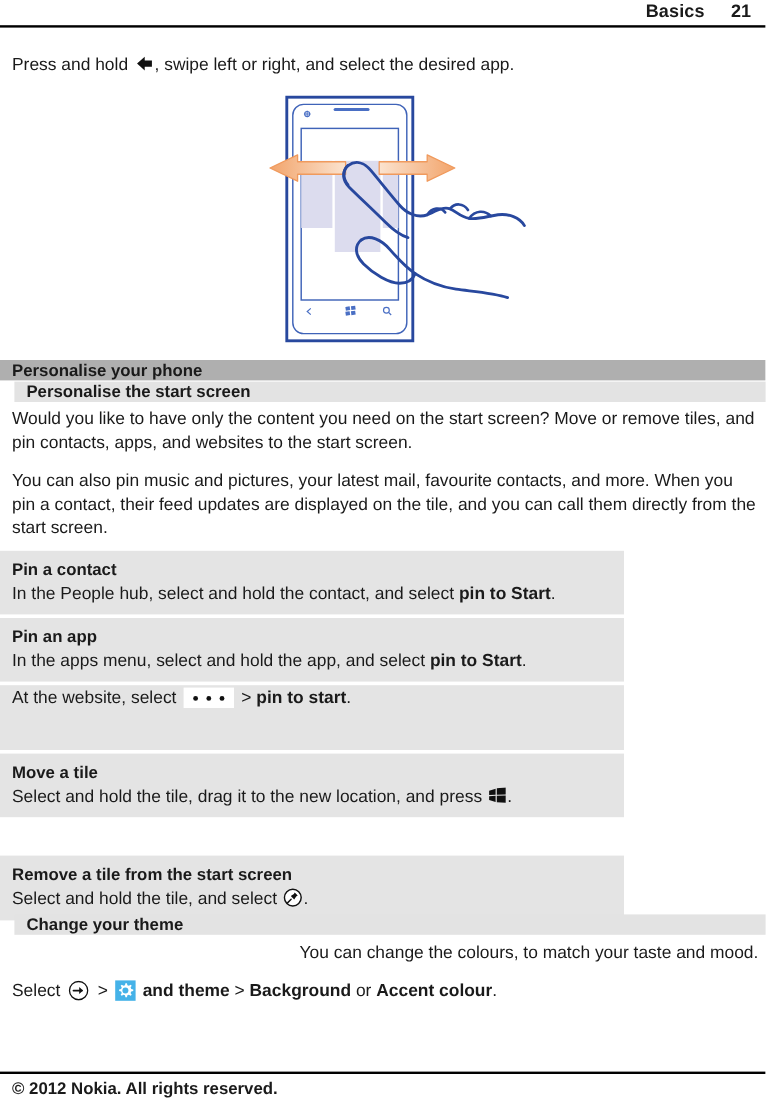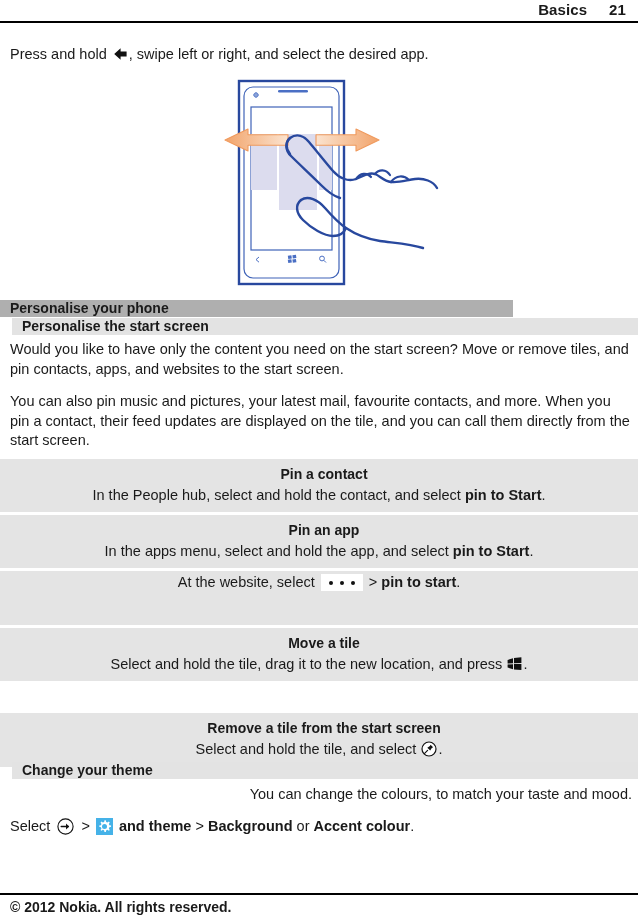--- a/index.html
+++ b/index.html
@@ -35,41 +35,41 @@
   .inline-icon{display:inline-block;vertical-align:-2px;}
 
   
   .ico-back{width:16px;height:14px;margin:0 1px;}
 
   
   .illus{position:absolute;left:185px;top:78px;width:268px;height:218px;}
 
   
   .band-major{
-    position:absolute;left:0;width:513px;height:17px;
+    position:absolute;left:0;width:638px;height:17px;
     background:#afafaf;
   }
   .band-minor{
     position:absolute;left:12px;width:638px;height:17px;
     background:#e3e3e3;
   }
   .band-label{
     position:absolute;left:10px;top:-1px;
     font-weight:bold;font-size:14px;line-height:18px;white-space:nowrap;
   }
 
   
   .para{
     position:absolute;left:10px;width:622px;
     font-size:14.5px;line-height:19.5px;
   }
 
   
   .block{
-    position:absolute;left:0;width:638px;background:#e4e4e4;text-align:center;
+    position:absolute;left:0;width:520px;background:#e4e4e4;
   }
   .block h3{
     margin:0;padding:6px 0 1px 10px;
     font-size:14px;font-weight:bold;line-height:18px;
   }
   .block p{
     margin:0;padding:1px 10px 7px 10px;
     font-size:14.5px;line-height:20px;
   }
   .b{font-weight:bold;}

